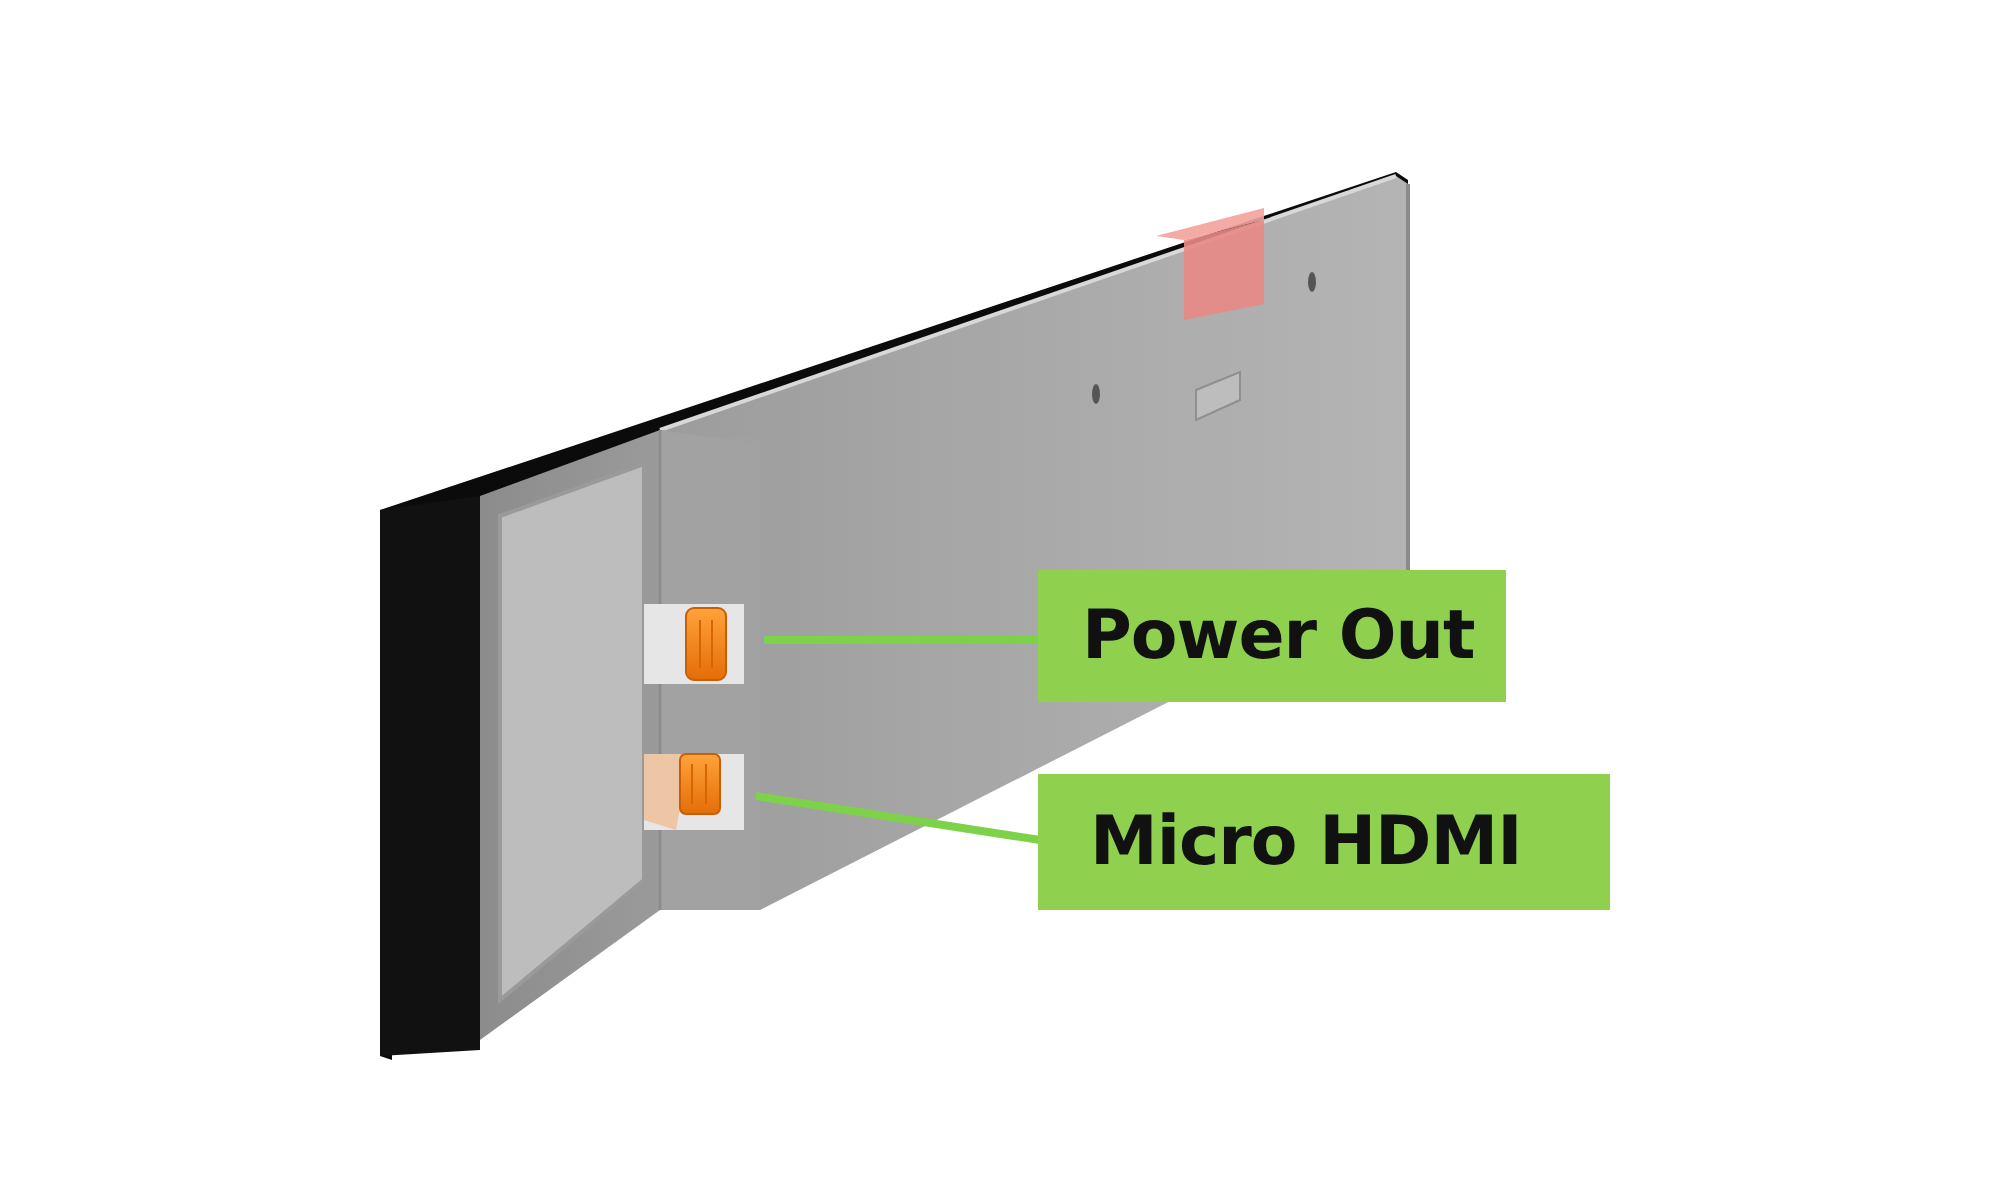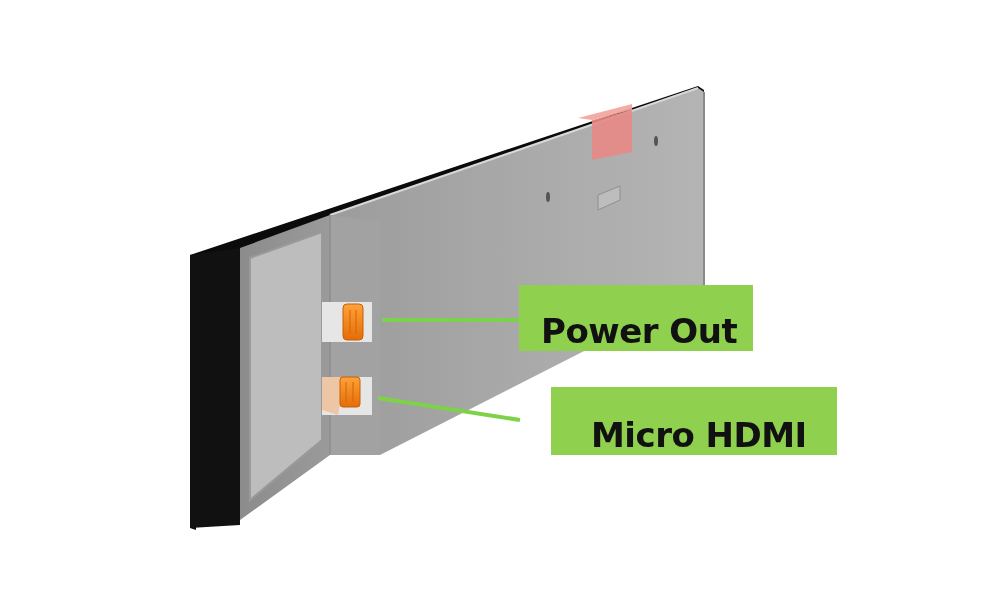--- a/index.html
+++ b/index.html
@@ -9,26 +9,26 @@
       font-family: "DejaVu Sans", sans-serif;
     }
     .stage { position: absolute; left: 0; top: 0; width: 1000px; height: 600px; }
     .label-box {
       position: absolute;
       background: #8fd14f;
       color: #111111;
       font-family: "DejaVu Sans", sans-serif;
       font-weight: bold;
       font-size: 34px;
-      display: flex; align-items: flex-end;
+      display: flex; align-items: center;
       box-sizing: border-box;
       letter-spacing: -0.5px;
     }
     #label-power { left: 519px; top: 285px; width: 234px; height: 66px; padding-left: 22px; }
-    #label-hdmi { left: 519px; top: 387px; width: 286px; height: 68px; padding-left: 40px; margin-left: 32px; }
+    #label-hdmi { left: 519px; top: 387px; width: 286px; height: 68px; padding-left: 26px; }
   </style>
 </head>
 <body>
 
 <div class="stage">
   <svg width="1000" height="600" viewBox="0 0 1000 600">
     <defs>
       <linearGradient id="backGrad" x1="0" y1="0" x2="1" y2="0">
         <stop offset="0" stop-color="#9c9c9c"></stop>
         <stop offset="0.5" stop-color="#a9a9a9"></stop>

